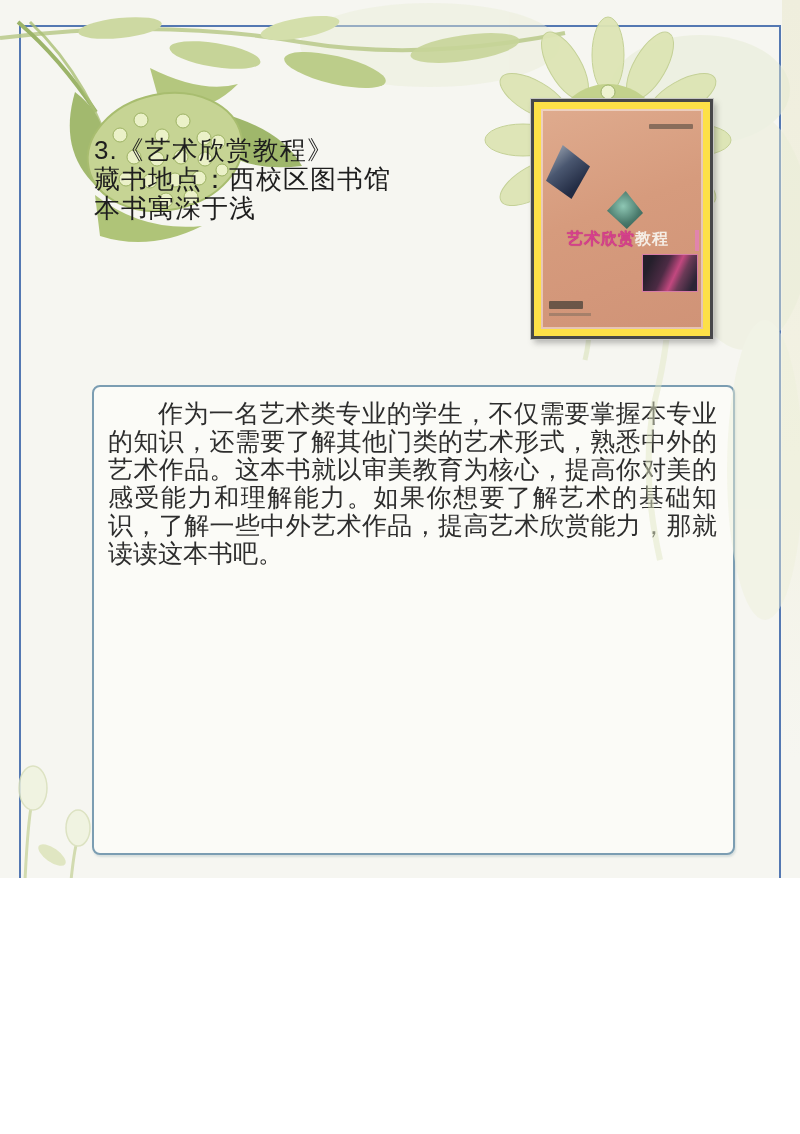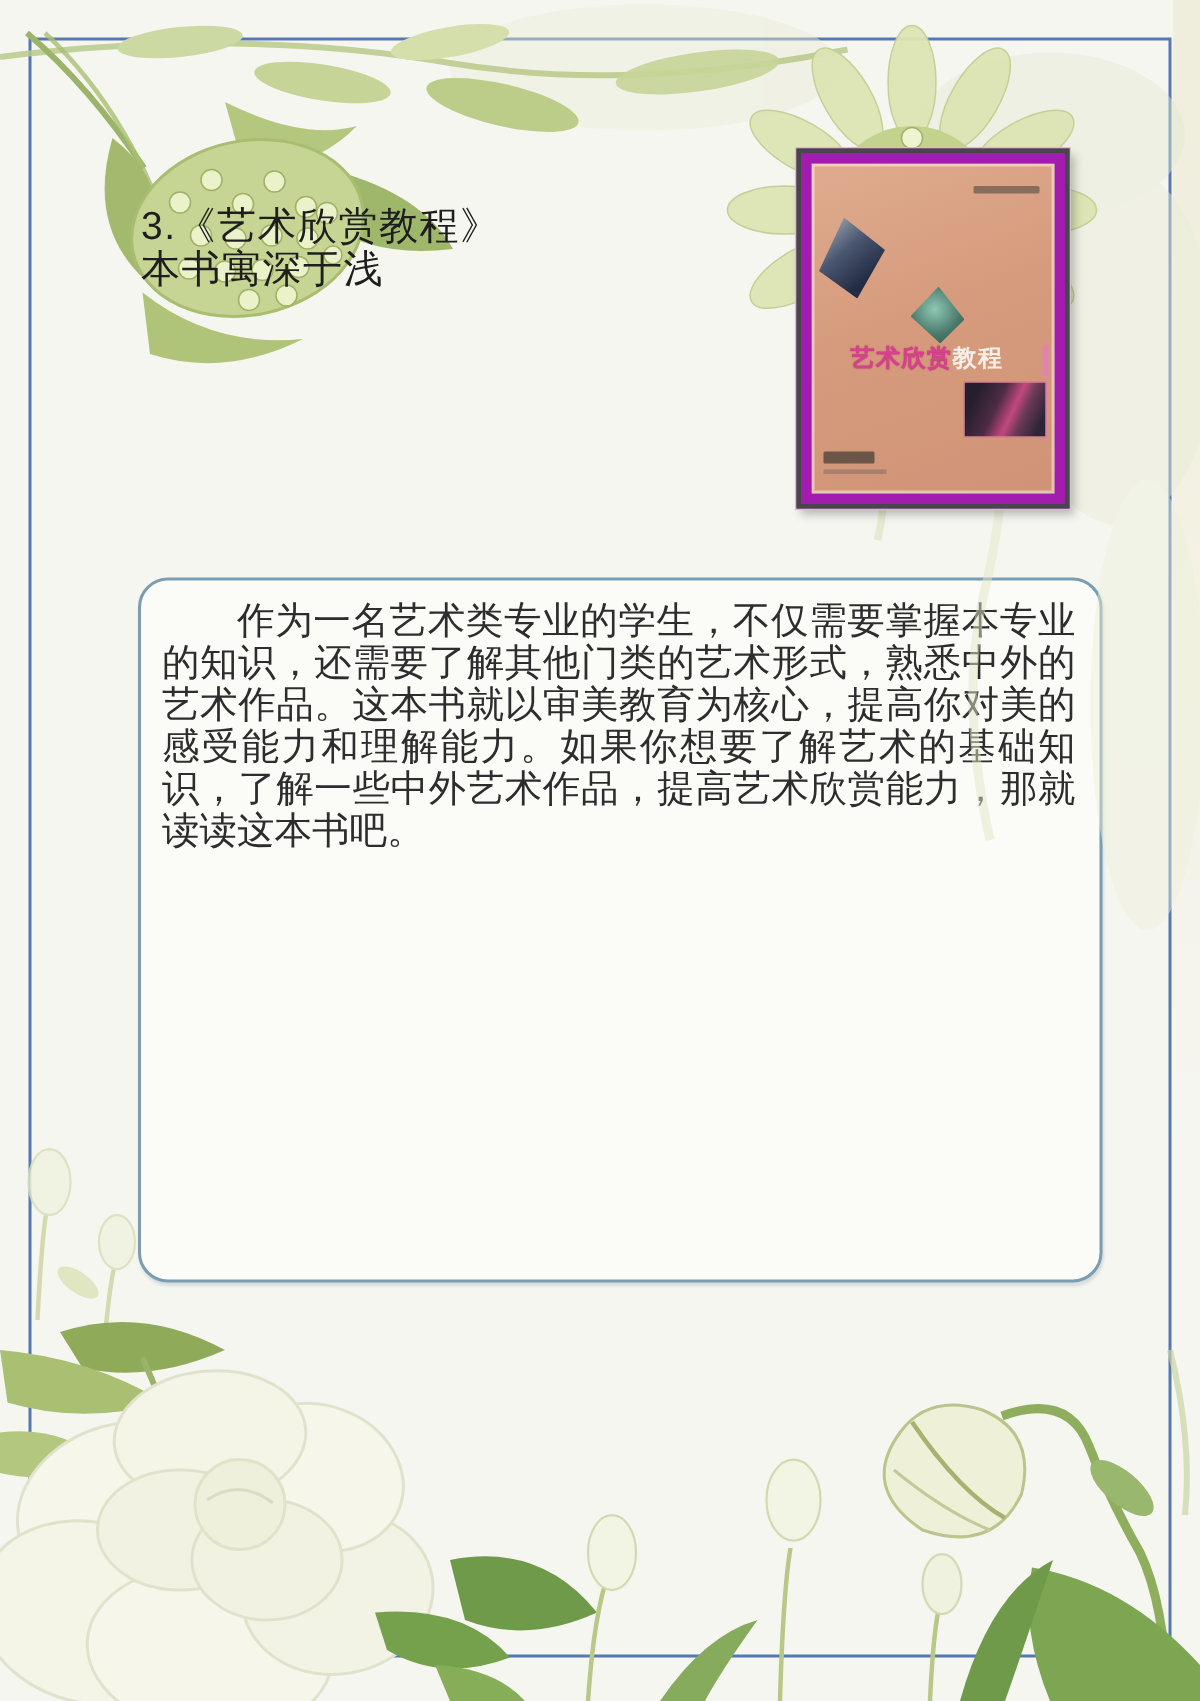--- a/index.html
+++ b/index.html
@@ -1,18 +1,18 @@
 <!DOCTYPE html>
 <html><head>
 <meta charset="utf-8">
 <style>
   html,body{margin:0;padding:0;}
   .page{
     position:relative;
-    width:800px;height:1134px;
+    width:800px;height:878px;
     background:#f6f6f1;
     overflow:hidden;
     font-family:"Liberation Sans",sans-serif;
   }
   
   .edge-wash{
     position:absolute;right:0;top:0;width:18px;height:760px;
     background:linear-gradient(180deg,#efeedd 0%,#f3f2e4 60%,rgba(246,246,241,0));
     z-index:0;
   }
@@ -23,21 +23,21 @@
     z-index:1;
   }
   .florals{position:absolute;left:0;top:0;width:800px;height:1134px;z-index:3;pointer-events:none;}
   .header{
     position:absolute;left:94px;top:136px;z-index:4;
     font-size:26px;line-height:29px;color:#1e1e1e;letter-spacing:1px;
   }
   
   .book{
     position:absolute;left:531px;top:99px;width:182px;height:240px;z-index:5;
-    background:#a21caf;
+    background:#fde047;
     border:3px solid #47474a;
     box-shadow:0 0 0 1px #c8c8c4, 3px 4px 6px rgba(60,60,60,.35);
     box-sizing:border-box;
     padding:7px;
   }
   .cover{
     position:relative;width:100%;height:100%;
     background:linear-gradient(160deg,#dfab8e 0%,#d69b7d 45%,#d09377 100%);
     box-shadow:inset 0 0 0 2px rgba(255,255,255,.45);
   }
@@ -62,21 +62,21 @@
     position:absolute;right:5px;top:145px;width:54px;height:36px;
     border:1px solid #d77ca6;
     background:linear-gradient(115deg,#241f2b 15%,#4c2b44 40%,#c2487f 58%,#6b3a57 70%,#2c2536 90%);
   }
   .cover .publisher-smudge{position:absolute;left:8px;bottom:20px;width:34px;height:8px;background:#584a40;opacity:.85;border-radius:1px;}
   .cover .publisher-smudge2{position:absolute;left:8px;bottom:13px;width:42px;height:3px;background:#7a6a5c;opacity:.5;}
   
   .bubble{
     position:absolute;left:92px;top:385px;width:643px;height:470px;z-index:2;
     box-sizing:border-box;
-    border:2px solid #7b9db2;border-radius:20px;
+    border:2px solid #7b9db2;border-radius:8px;
     background:#fbfbf7;
     box-shadow:1px 2px 2px rgba(120,150,165,.25);
     padding:13px 16px 0 14px;
     font-family:"DejaVu Serif","Liberation Serif",serif;
     font-size:25px;line-height:28px;color:#2d2d2d;
     text-align:justify;
   }
   .bubble p{margin:0;text-indent:2em;}
 </style>
 </head>
@@ -218,20 +218,21 @@
       <path d="M668,944 Q712,928 726,964 Q740,1000 760,1035 Q776,1068 779,1134" fill="none" stroke="#8fae5d" stroke-width="6"></path>
       <path d="M688,1045 Q750,1055 800,1110 L800,1134 L700,1134 Q680,1085 688,1045 Z" fill="#7da653"></path>
       <path d="M640,1134 Q660,1062 702,1040 Q682,1100 670,1134 Z" fill="#6f9a4a"></path>
       <ellipse cx="748" cy="992" rx="26" ry="11" fill="#9ab86d" transform="rotate(40 748 992)"></ellipse>
       <path d="M780,900 Q795,960 790,1010" fill="none" stroke="#c9d4a2" stroke-width="4" opacity="0.7"></path>
     </g>
   </svg>
 
   <div class="header">
     <div>3.《艺术欣赏教程》</div>
+    <div>藏书地点：西校区图书馆</div>
     <div>本书寓深于浅</div>
   </div>
 
   <div class="book">
     <div class="cover">
       <div class="author-smudge"></div>
       <div class="shard-tl"></div>
       <div class="photo-mid"></div>
       <div class="title-line">
         <span style="color:#d6408c;text-shadow:0 0 1px #b0266e;">艺术欣赏</span><span style="color:#f5eee6;">教程</span>

